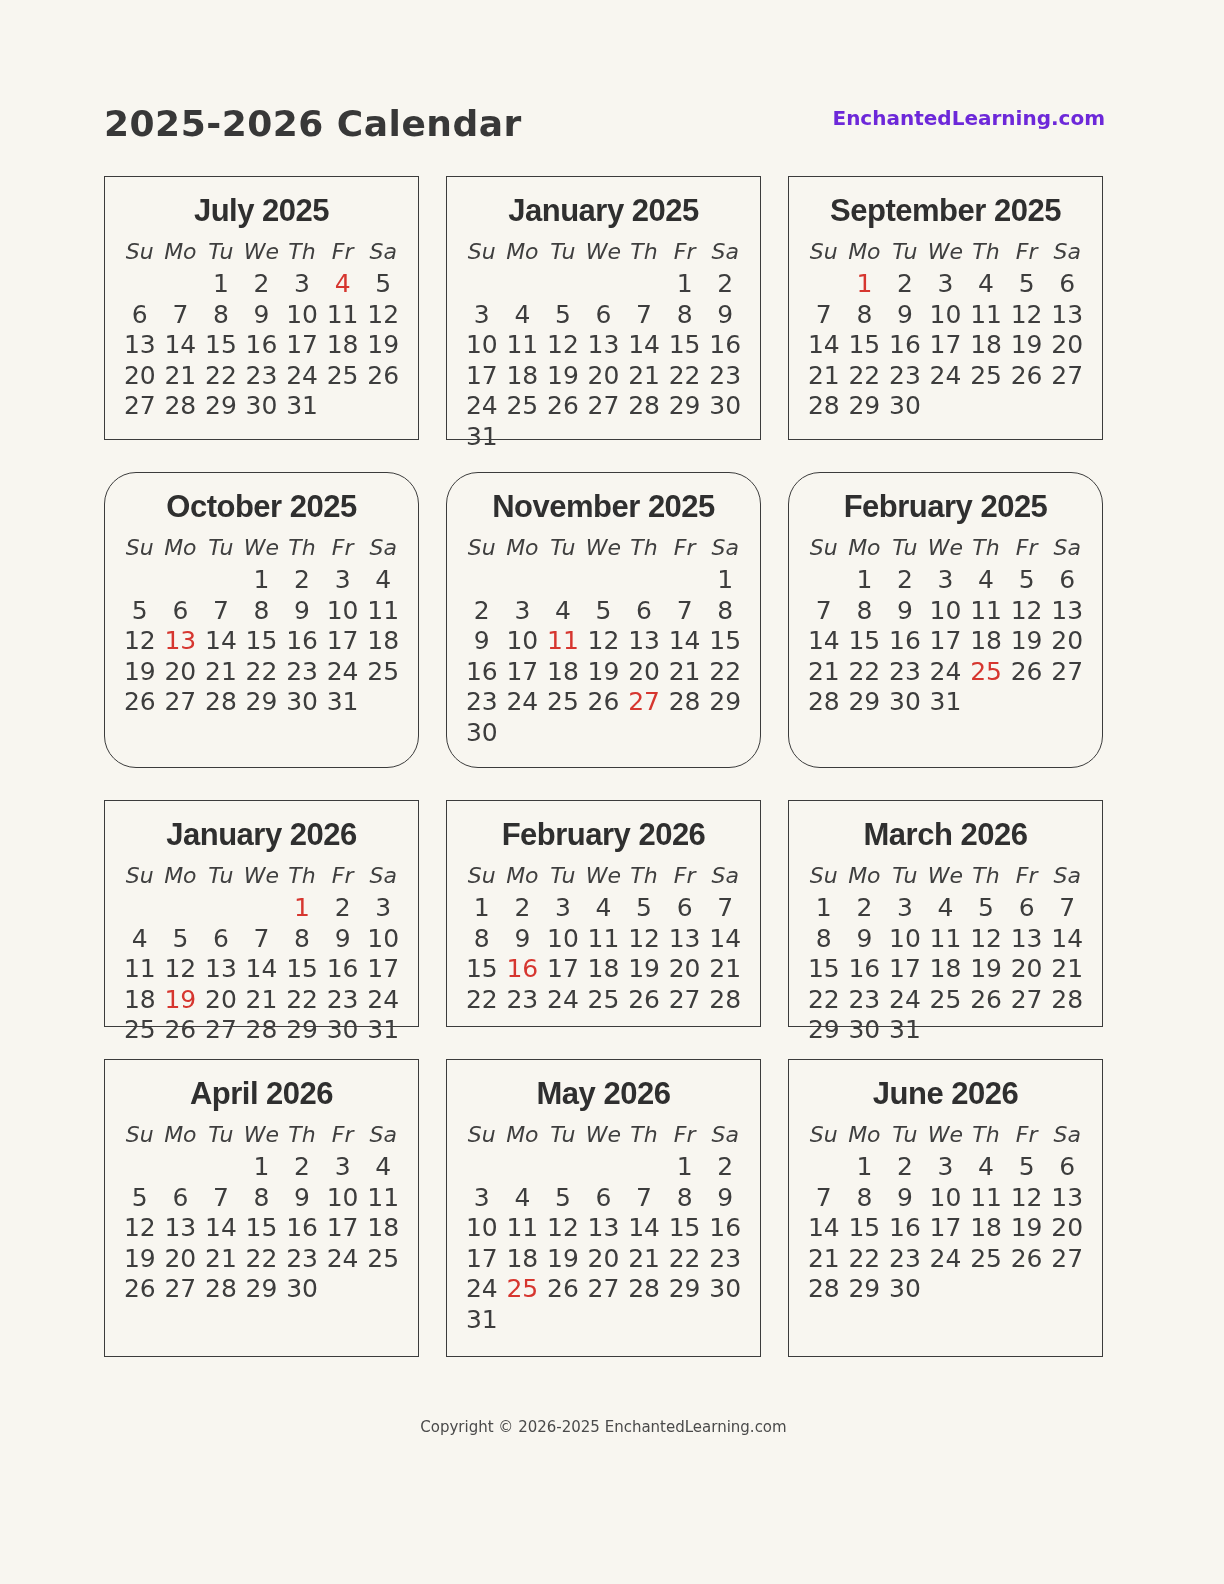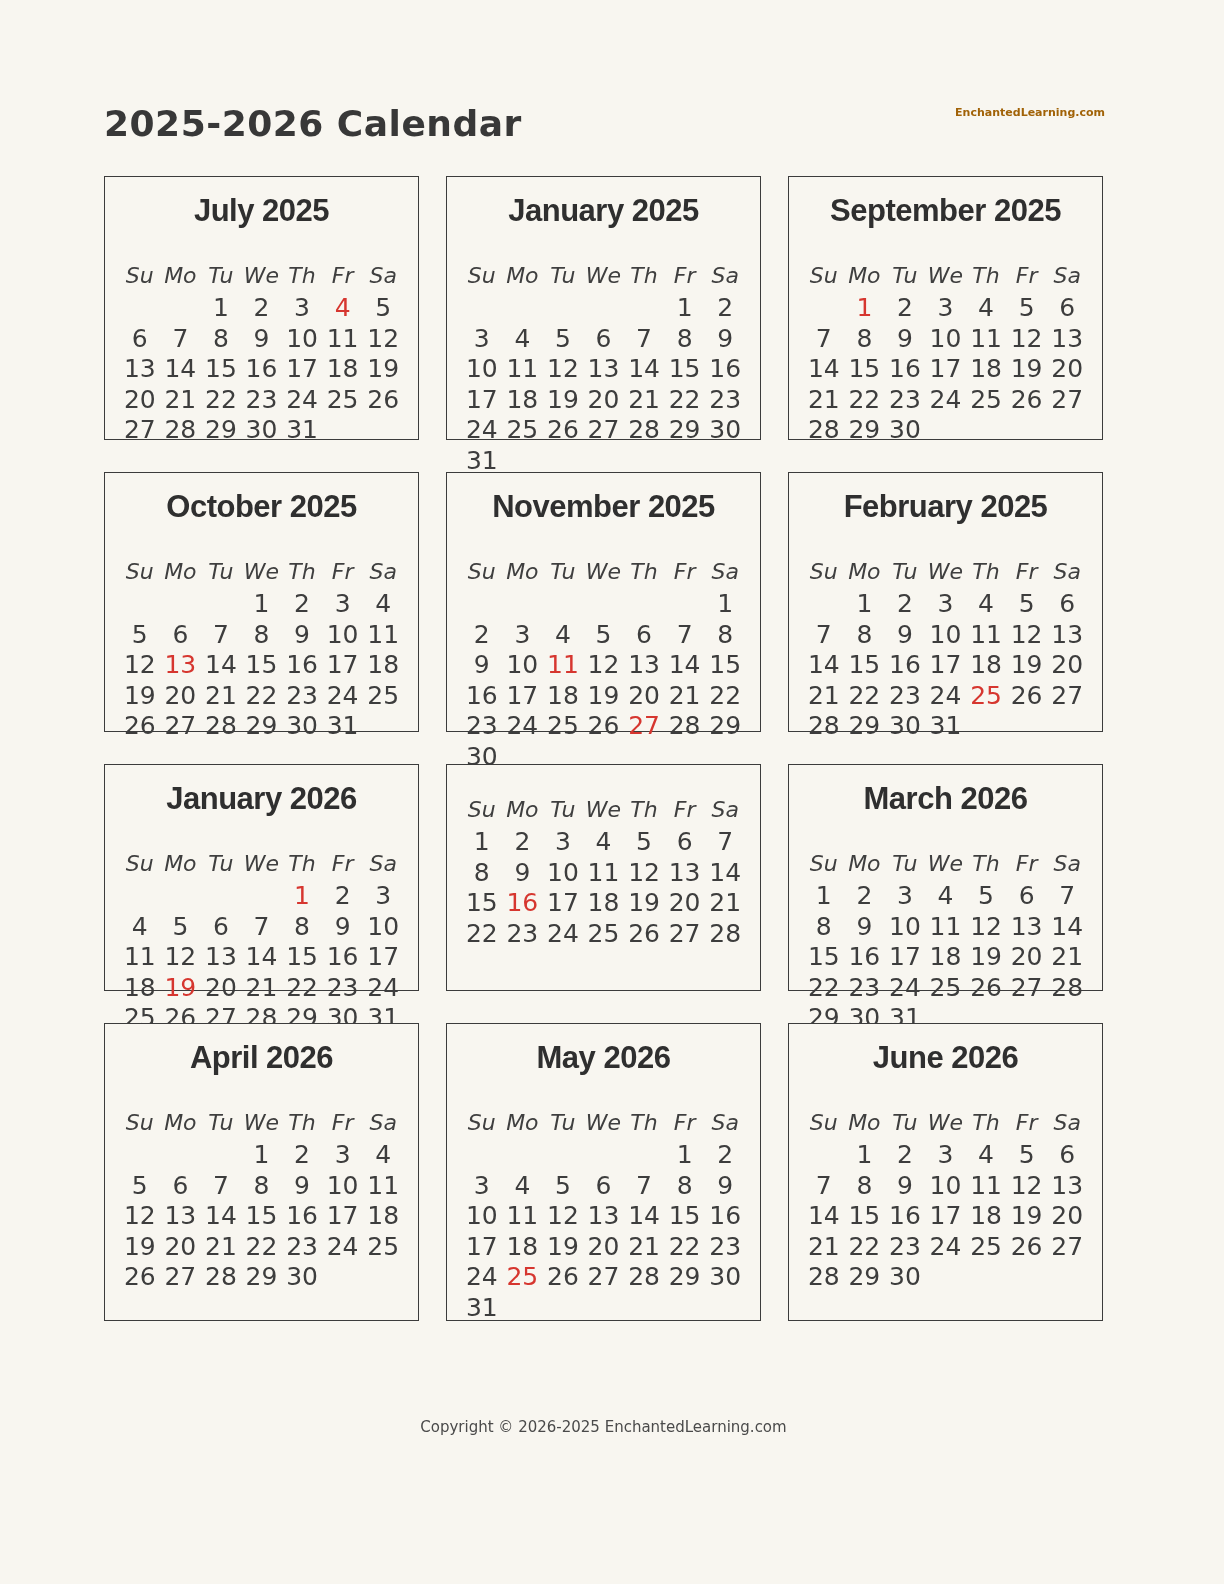--- a/index.html
+++ b/index.html
@@ -29,59 +29,59 @@
     font-size: 36px;
     letter-spacing: 0.5px;
     color: #383838;
   }
   .site-name {
     position: absolute;
     top: 106px;
     right: 119px;
     font-family: "DejaVu Sans", sans-serif;
     font-weight: bold;
-    font-size: 11px;
-    color: #a16207;
+    font-size: 20px;
+    color: #6d28d9;
   }
   .calendar-grid {
     position: absolute;
     top: 176px;
     left: 104px;
     width: 999px;
     display: grid;
     grid-template-columns: repeat(3, 315px);
     column-gap: 27px;
     row-gap: 32px;
   }
   .month {
     width: 315px;
     border: 1px solid var(--border);
     background: var(--bg);
   }
   .band-0 { height: 264px; }
-  .band-1 { height: 260px; }
+  .band-1 { height: 296px; border-radius: 32px; }
   .band-2 { height: 227px; }
   .band-3 { height: 298px; }
   .month-title {
     padding-top: 14px;
     text-align: center;
     font-family: "Liberation Sans", sans-serif;
     font-weight: bold;
     font-size: 31px;
     line-height: 40px;
     letter-spacing: -0.5px;
     color: var(--title-ink);
   }
   .cal {
     width: 284px;
     margin: 0 auto;
     display: grid;
     grid-template-columns: repeat(7, 1fr);
   }
-  .day-headers { margin-top: 28px; }
+  .day-headers { margin-top: 4px; }
   .cell {
     text-align: center;
     white-space: nowrap;
   }
   .day-header {
     font-style: italic;
     font-size: 22px;
     line-height: 34px;
     color: #3F3F3F;
   }
@@ -467,20 +467,21 @@
           <div class="cell date">26</div>
           <div class="cell date">27</div>
           <div class="cell date">28</div>
           <div class="cell date">29</div>
           <div class="cell date">30</div>
           <div class="cell date">31</div>
         </div>
   </div>
 
   <div class="month band-2">
+    <div class="month-title">February 2026</div>
     <div class="cal day-headers">
           <div class="cell day-header">Su</div>
           <div class="cell day-header">Mo</div>
           <div class="cell day-header">Tu</div>
           <div class="cell day-header">We</div>
           <div class="cell day-header">Th</div>
           <div class="cell day-header">Fr</div>
           <div class="cell day-header">Sa</div>
         </div>
     <div class="cal weeks">

